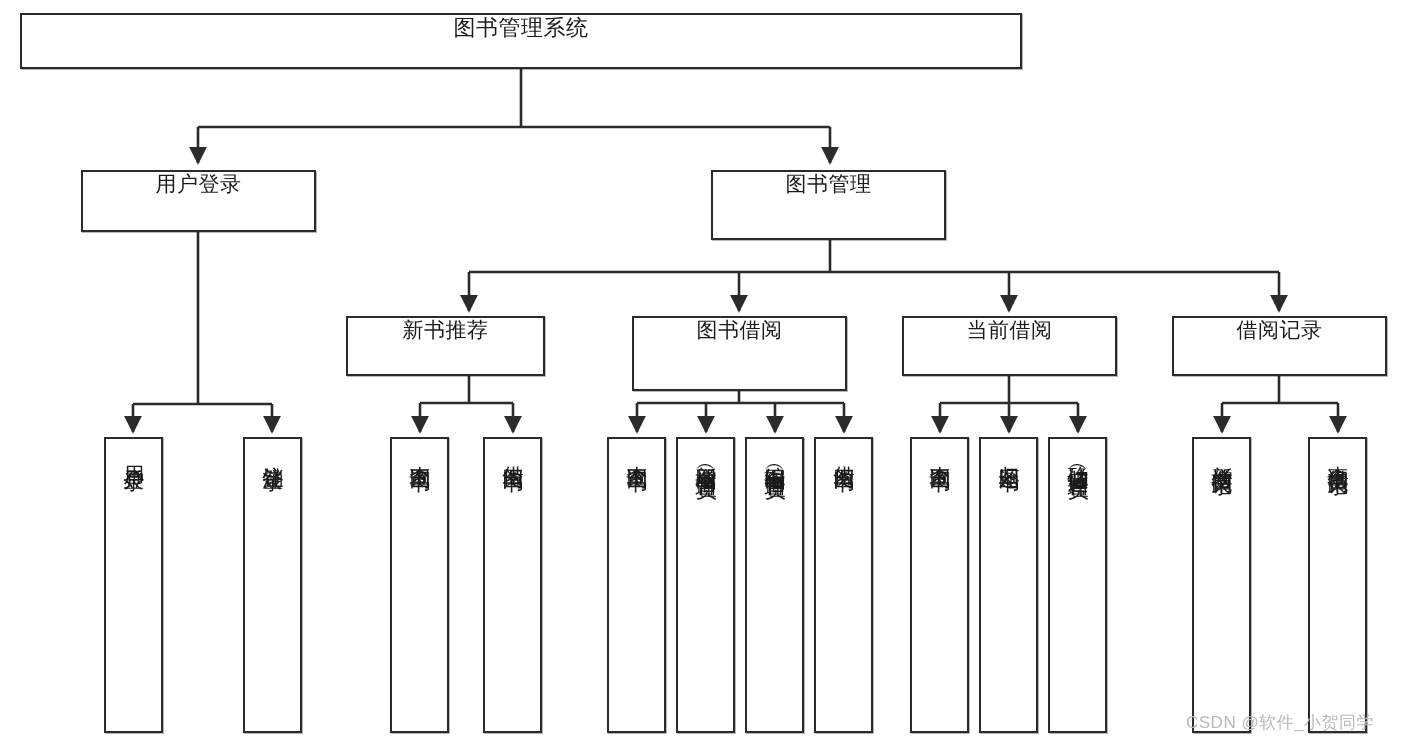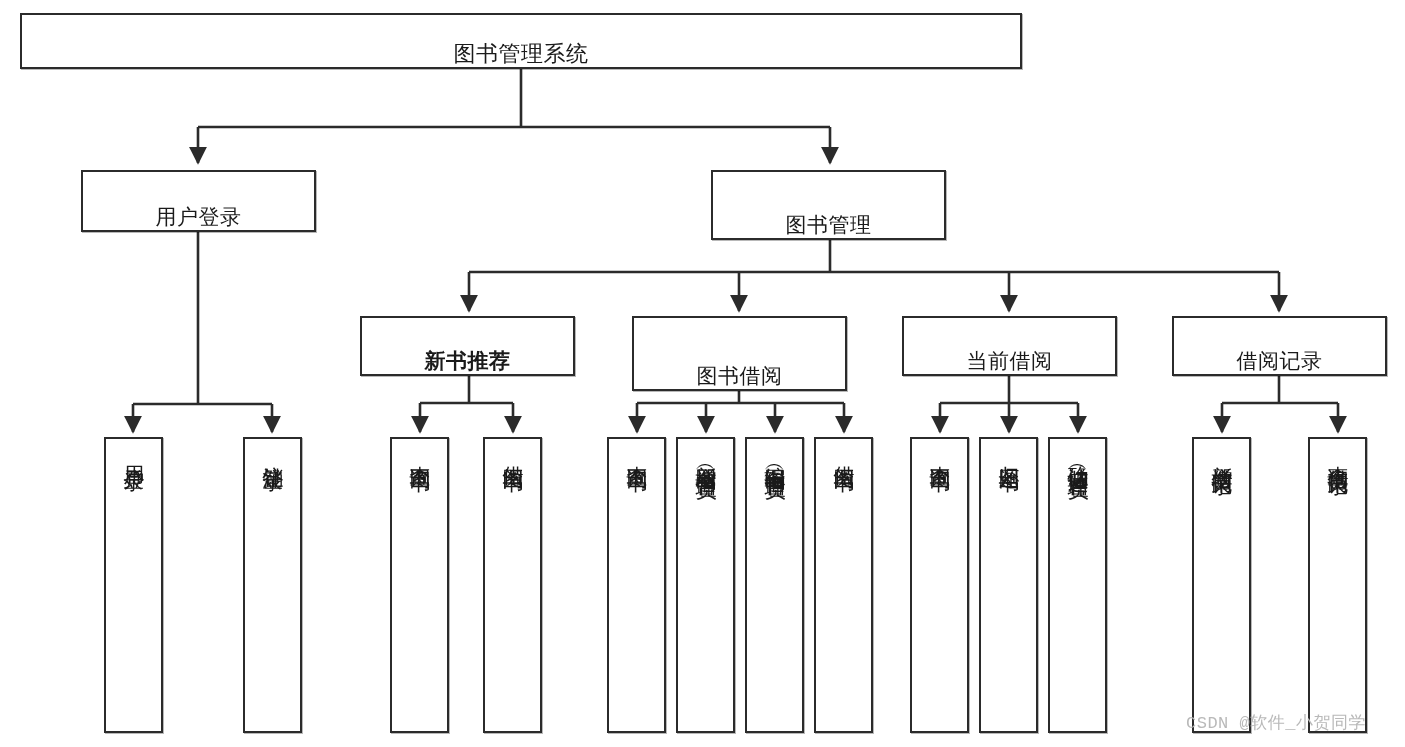--- a/index.html
+++ b/index.html
@@ -23,21 +23,21 @@
     height: 747px;
     pointer-events: none;
   }
   .node {
     position: absolute;
     box-sizing: border-box;
     background: #ffffff;
     border: 2px solid #2b2b2b;
     box-shadow: 1px 1px 0 rgba(0,0,0,0.28);
     display: flex;
-    align-items: flex-end;
+    align-items: flex-start;
     justify-content: center;
     color: #1a1a1a;
     z-index: 2;
   }
   .node .lbl {
     display: block;
     line-height: 1.18;
     letter-spacing: 0.5px;
     white-space: pre;
   }
@@ -63,21 +63,21 @@
   }
   .watermark {
     position: absolute;
     left: 1186px;
     top: 711px;
     font-size: 17px;
     color: #b9b9b9;
     letter-spacing: 0.5px;
     white-space: nowrap;
     z-index: 5;
-    font-family: Liberation Mono, monospace;
+    font-family: Liberation Sans, sans-serif;
   }
 </style>
 </head>
 <body>
 
 <div id="canvas">
 
   <svg class="connectors" viewBox="0 0 1405 747" xmlns="http://www.w3.org/2000/svg">
     <defs>
       <marker id="arrow" viewBox="0 0 10 10" refX="9" refY="5" markerWidth="7" markerHeight="7" orient="auto-start-reverse">
@@ -132,21 +132,21 @@
     <span class="lbl">图书管理系统</span>
   </div>
 
   <div class="node h" style="left:81px; top:170px; width:235px; height:62px;">
     <span class="lbl">用户登录</span>
   </div>
   <div class="node h" style="left:711px; top:170px; width:235px; height:70px;">
     <span class="lbl">图书管理</span>
   </div>
 
-  <div class="node h" style="left:360px; top:316px; width:215px; height:60px;font-weight:bold;">
+  <div class="node h" style="left:346px; top:316px; width:199px; height:60px;">
     <span class="lbl">新书推荐</span>
   </div>
   <div class="node h" style="left:632px; top:316px; width:215px; height:75px;">
     <span class="lbl">图书借阅</span>
   </div>
   <div class="node h" style="left:902px; top:316px; width:215px; height:60px;">
     <span class="lbl">当前借阅</span>
   </div>
   <div class="node h" style="left:1172px; top:316px; width:215px; height:60px;">
     <span class="lbl">借阅记录</span>

